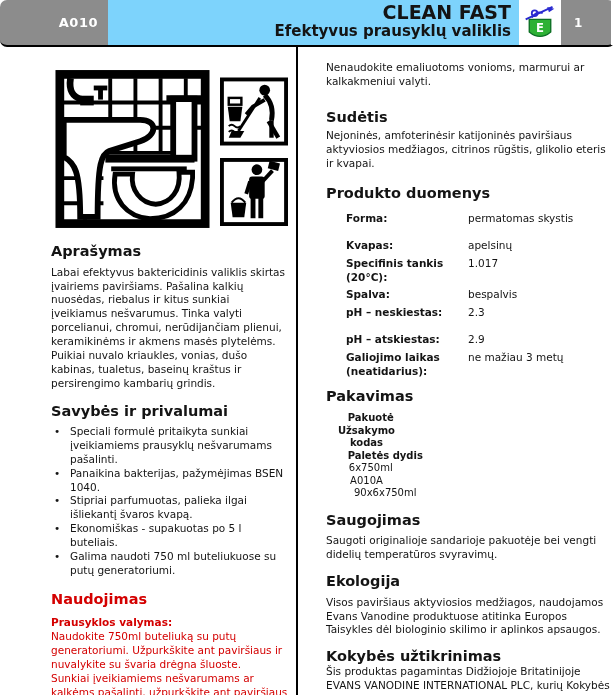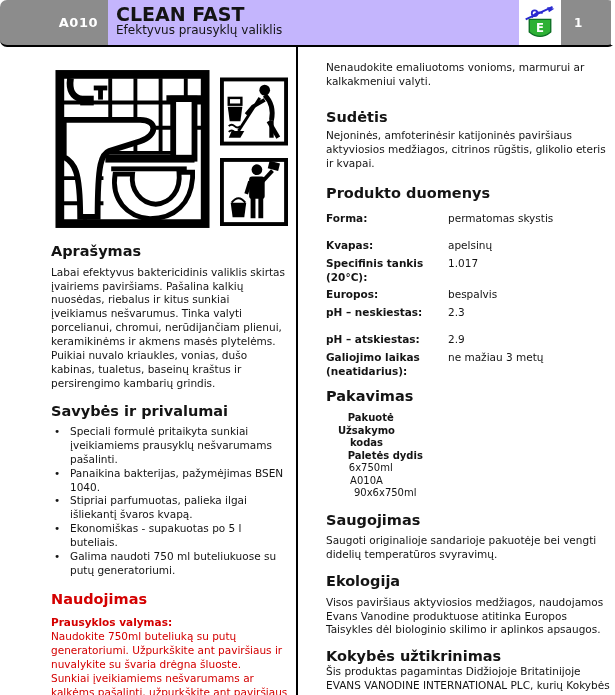--- a/index.html
+++ b/index.html
@@ -2,23 +2,23 @@
 <html><head>
 <meta charset="utf-8">
 <style>
   html,body{margin:0;padding:0;background:#fff;}
   body{width:615px;height:695px;overflow:hidden;font-family:"DejaVu Sans",sans-serif;color:#141414;}
   .page{width:615px;height:695px;position:relative;background:#fff;}
 
   
   .hdr{display:flex;height:45px;background:#8c8c8c;border-bottom:2px solid #000;align-items:stretch;border-radius:7px;}
   .h-code{width:108px;display:flex;align-items:center;justify-content:flex-end;padding-right:10px;box-sizing:border-box;color:#fff;font-weight:bold;font-size:13px;letter-spacing:.5px;}
-  .h-titlebox{background:#c4b5fd;flex:1;padding:1px 8px 4px 8px;display:flex;flex-direction:column;justify-content:center;box-sizing:border-box;}
+  .h-titlebox{background:#7dd3fc;flex:1;padding:1px 8px 4px 8px;display:flex;flex-direction:column;justify-content:center;box-sizing:border-box;align-items:flex-end;}
   .h-title{font-size:19px;font-weight:bold;line-height:1.08;}
-  .h-subtitle{font-size:12px;font-weight:normal;line-height:1.15;}
+  .h-subtitle{font-size:15px;font-weight:bold;line-height:1.15;}
   .h-logo{background:#fff;width:42px;display:flex;align-items:center;justify-content:center;}
   .h-page{width:50px;color:#fff;font-weight:bold;font-size:12px;display:flex;align-items:center;padding-left:13px;box-sizing:border-box;}
   .h-edge{width:4px;background:#fff;}
 
   
   .columns{display:flex;height:648px;}
   .col-left{width:296px;box-sizing:border-box;padding:10px 8px 0 51px;}
   .divider{width:2px;background:#000;flex:none;}
   .col-right{flex:1;box-sizing:border-box;padding:12px 0 0 28px;}
 
@@ -42,21 +42,21 @@
   .sec-naud p.red{color:#d40000;}
 
   
   .warn{margin-top:2px;}
   .sec-sud h2{margin-top:20px;}
   .sec-sud p{margin-top:4px;}
   .sec-prod h2{margin-top:14px;}
   .pdtable{margin-top:10px;}
   .pdrow{display:flex;margin-bottom:4px;}
   .pdrow.lg{margin-bottom:14px;}
-  .pdlabel{width:122px;flex:none;font-weight:bold;font-size:10.5px;line-height:1.3;}
+  .pdlabel{width:122px;flex:none;font-weight:bold;font-size:10.5px;line-height:1.3;margin-left:20px;}
   .pdvalue{font-size:10.5px;line-height:1.3;}
   .sec-pak h2{margin-top:10px;}
   .packtable{margin-top:7px;width:100%;}
   .packhead,.packrow{display:flex;font-size:10px;line-height:1.25;flex-direction:column;}
   .packhead{font-weight:bold;}
   .pc1{width:31%;text-align:center;}
   .pc2{width:28%;text-align:center;}
   .pc3{width:41%;text-align:center;}
   .sec-saug h2{margin-top:12px;}
   .sec-saug p{margin-top:6px;}
@@ -214,21 +214,21 @@
           </div>
           <div class="pdrow">
             <div class="pdlabel">Kvapas:</div>
             <div class="pdvalue">apelsinų</div>
           </div>
           <div class="pdrow">
             <div class="pdlabel">Specifinis tankis (20°C):</div>
             <div class="pdvalue">1.017</div>
           </div>
           <div class="pdrow">
-            <div class="pdlabel">Europos:</div>
+            <div class="pdlabel">Spalva:</div>
             <div class="pdvalue">bespalvis</div>
           </div>
           <div class="pdrow lg">
             <div class="pdlabel">pH – neskiestas:</div>
             <div class="pdvalue">2.3</div>
           </div>
           <div class="pdrow">
             <div class="pdlabel">pH – atskiestas:</div>
             <div class="pdvalue">2.9</div>
           </div>

